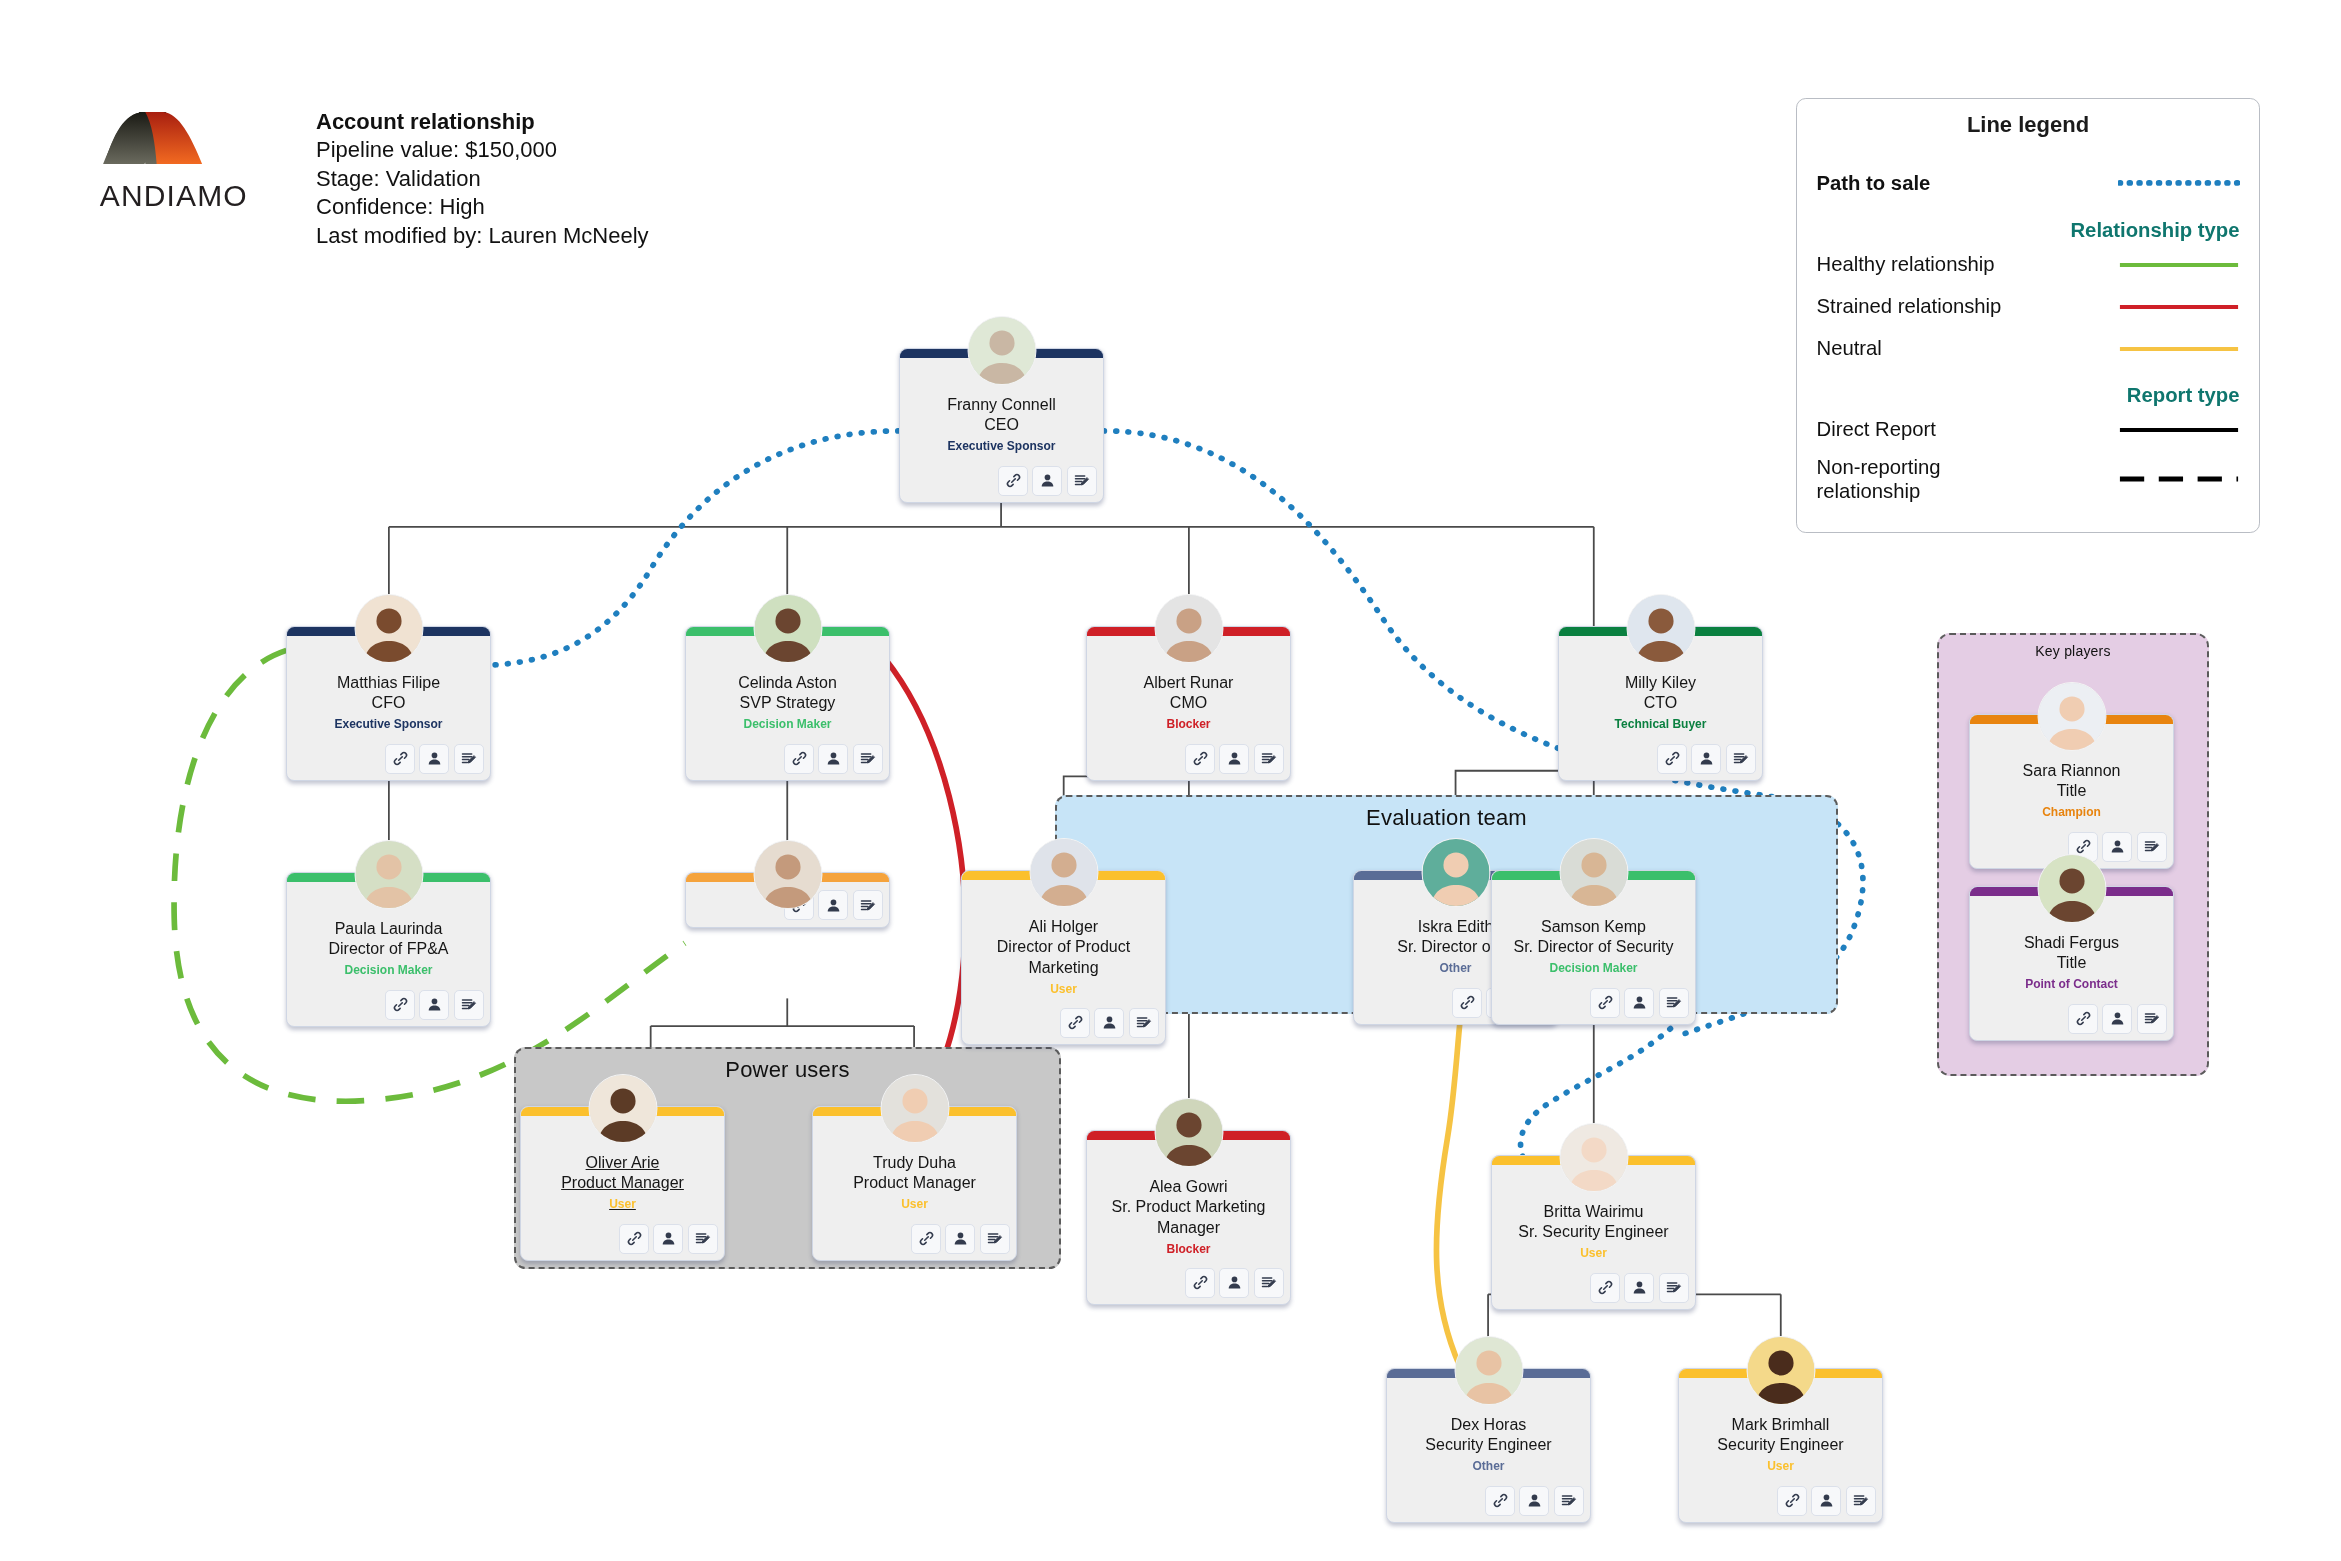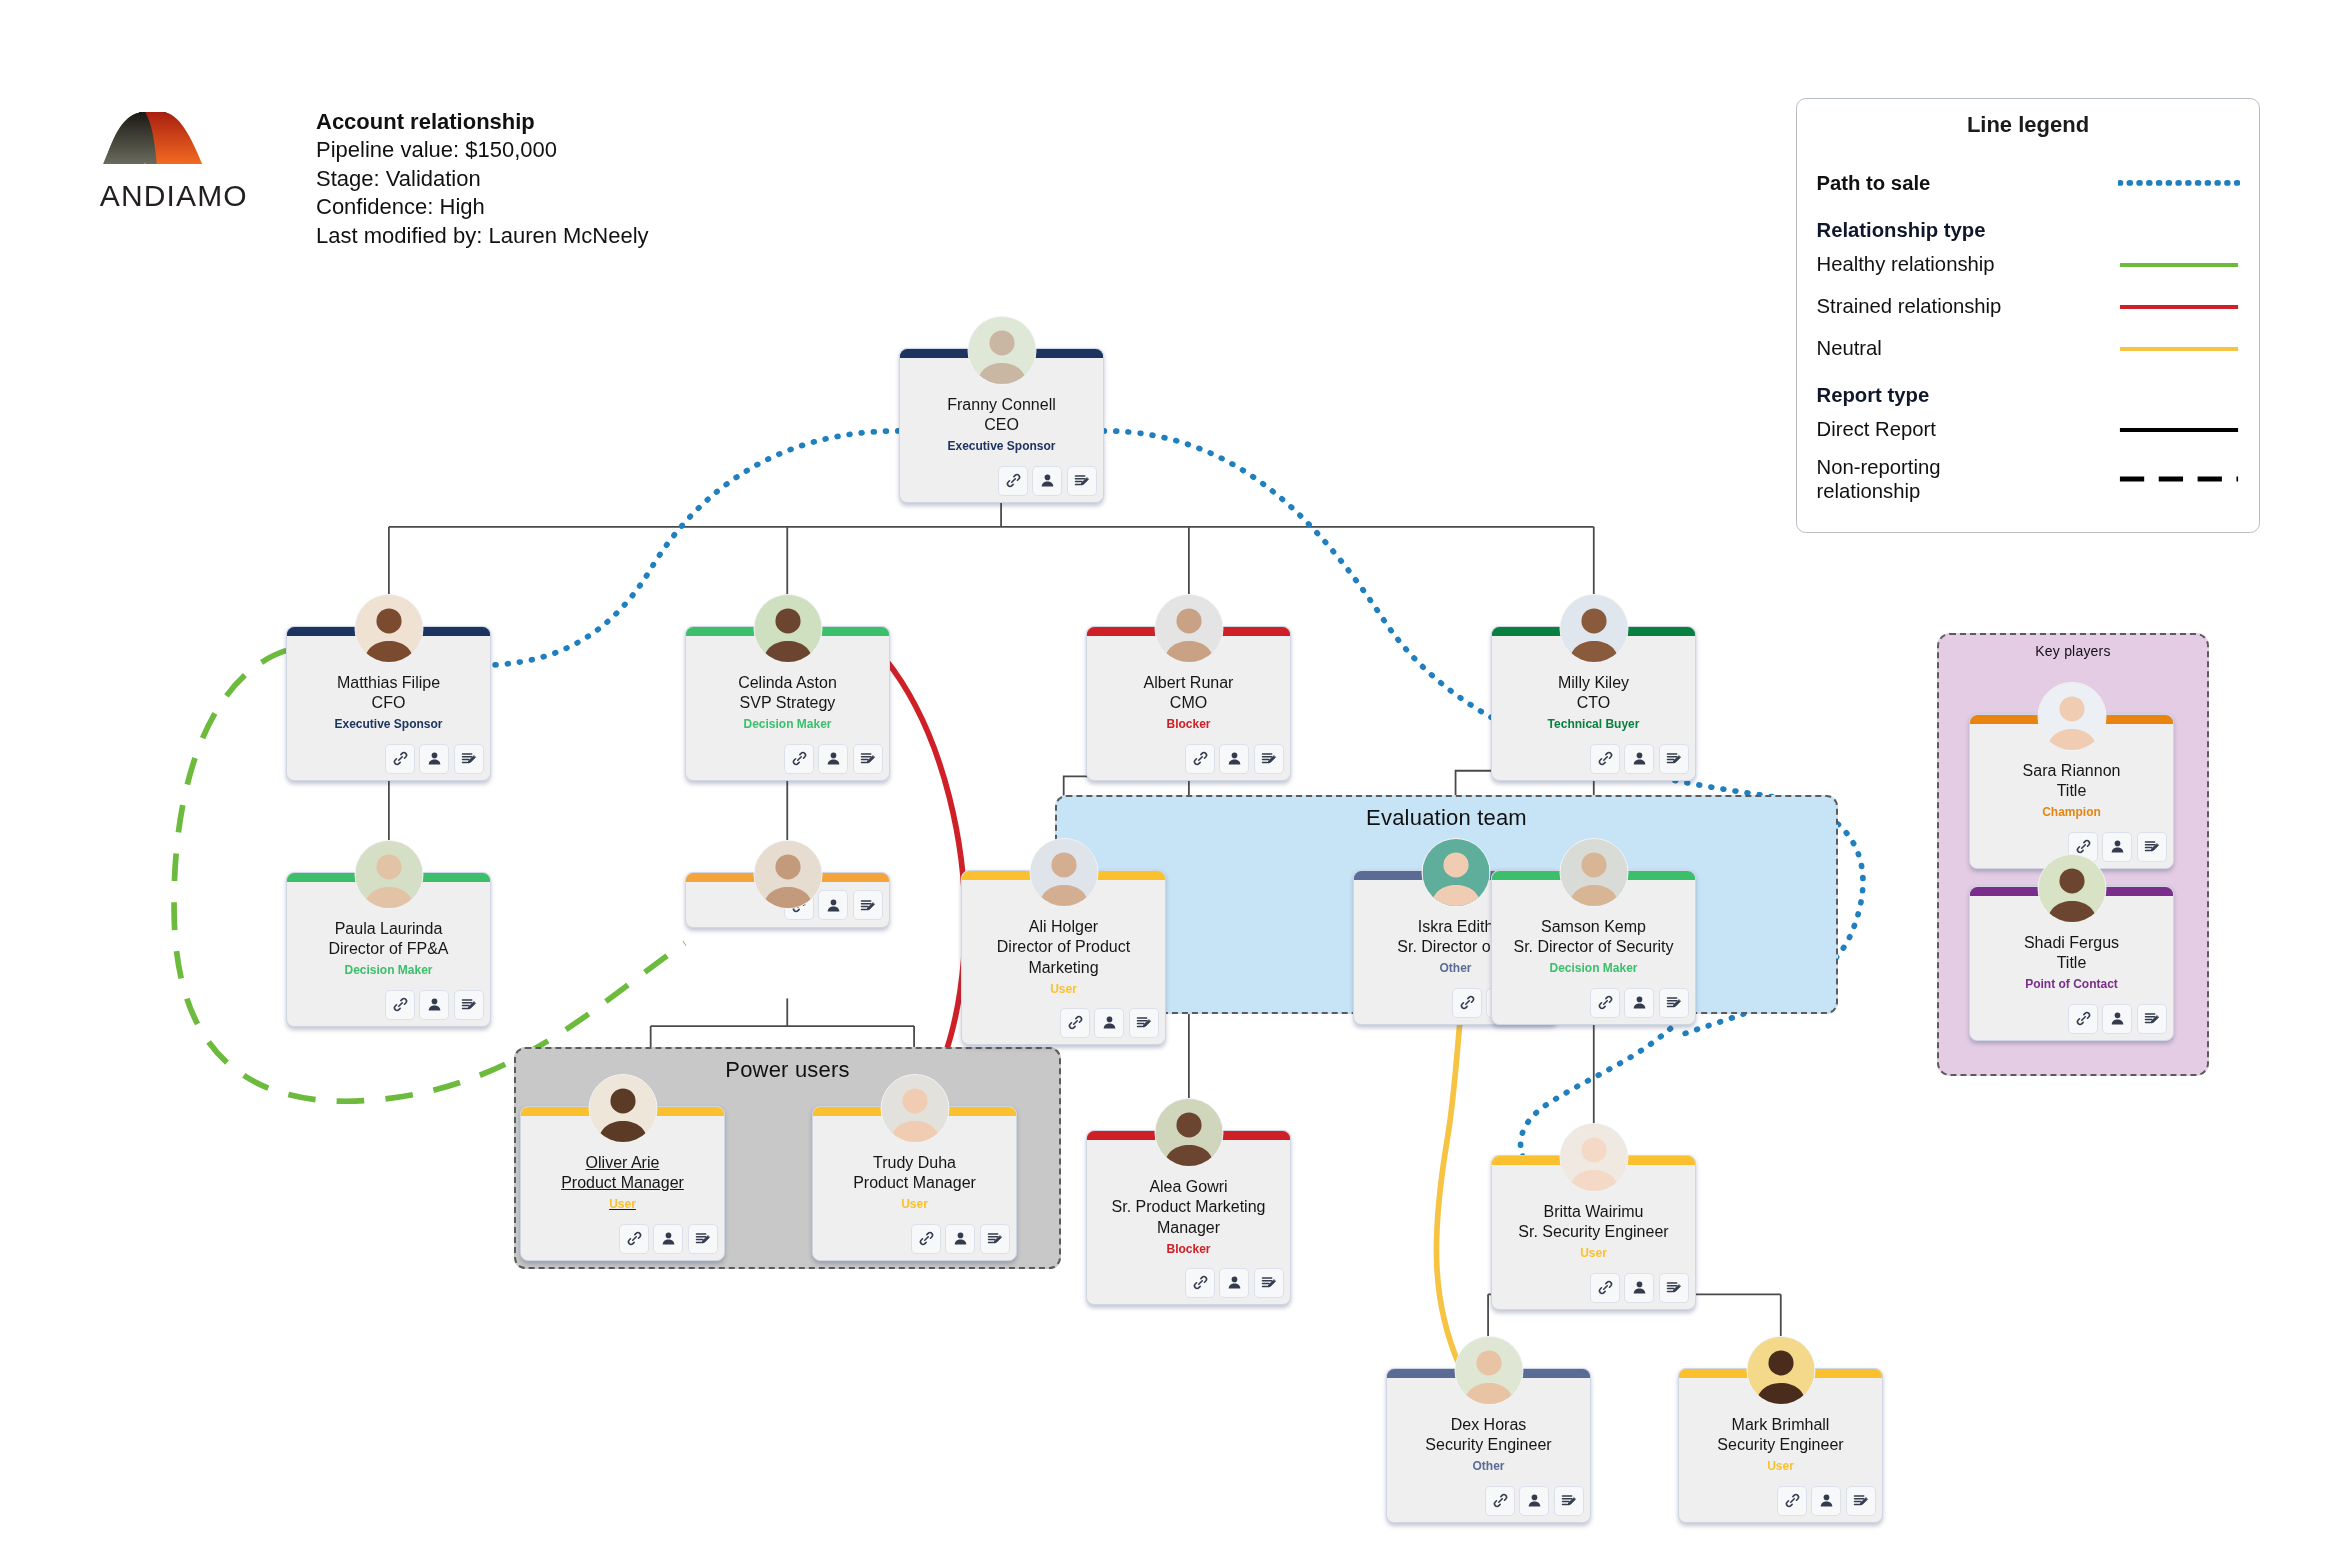--- a/index.html
+++ b/index.html
@@ -47,21 +47,21 @@
   
   #legend{position:absolute;left:1796px;top:98px;width:464px;height:435px;z-index:3;
       background:#fff;border:0.8px solid #b9bdc4;border-radius:9.8px;box-sizing:border-box;
       padding:13px 19.5px;}
   #legend .lt{text-align:center;font-size:22px;font-weight:bold;color:#1b1b1b;margin-bottom:24.4px;}
   .lrow{display:flex;align-items:center;height:42px;}
   .lrow .lbl{font-size:20.3px;color:#111;}
   .lrow .lbl.b{font-weight:bold;}
   .lrow .sw{margin-left:auto;width:122px;display:flex;align-items:center;}
   .lrow.ind .lbl{}
-  .grpname{font-size:20.3px;font-weight:bold;color:#0f172a;margin-top:14.6px;margin-bottom:1.6px;}
+  .grpname{font-size:20.3px;font-weight:bold;color:#0f766e;margin-top:14.6px;margin-bottom:1.6px;text-align:right;}
   .sw svg{display:block;}
 </style>
 </head>
 <body>
 
 <div id="canvas">
 
   <svg id="lines" viewBox="0 0 2880 1920">
     <g stroke="#4a4a4a" stroke-width="2.2" fill="none">
 
@@ -373,21 +373,21 @@
             <svg width="17" height="17" viewBox="0 0 24 24" fill="none" stroke="#333b4d" stroke-width="2.1" stroke-linecap="round">
               <path d="M3.5 5.5h13"></path>
               <path d="M3.5 9.5h13"></path>
               <path d="M3.5 13.5h9"></path>
               <path d="M3.5 17.5h7"></path>
               <path d="M21.5 10.5l-7 7-3 .8.8-3 7-7z" fill="#333b4d" stroke="#333b4d" stroke-width="1.4"></path>
             </svg>
           </span>
         </div>
       </div>
-      <div class="card" style="left: 1491px; top: 626px;">
+      <div class="card" style="left: 1558px; top: 626px;">
         <div class="bar" style="background:#0a8040"></div>
         <div class="avatar">
           <svg class="ph" viewBox="0 0 80 80">
             <rect width="80" height="80" fill="#dfe6ee"></rect>
             <circle cx="40" cy="31" r="15" fill="#8a5a3c"></circle>
             <path d="M11 80c0-16 13-25 29-25s29 9 29 25z" fill="#8a5a3c"></path>
           </svg>
         </div>
         <div class="body">
           <div class="nm">Milly Kiley</div>

